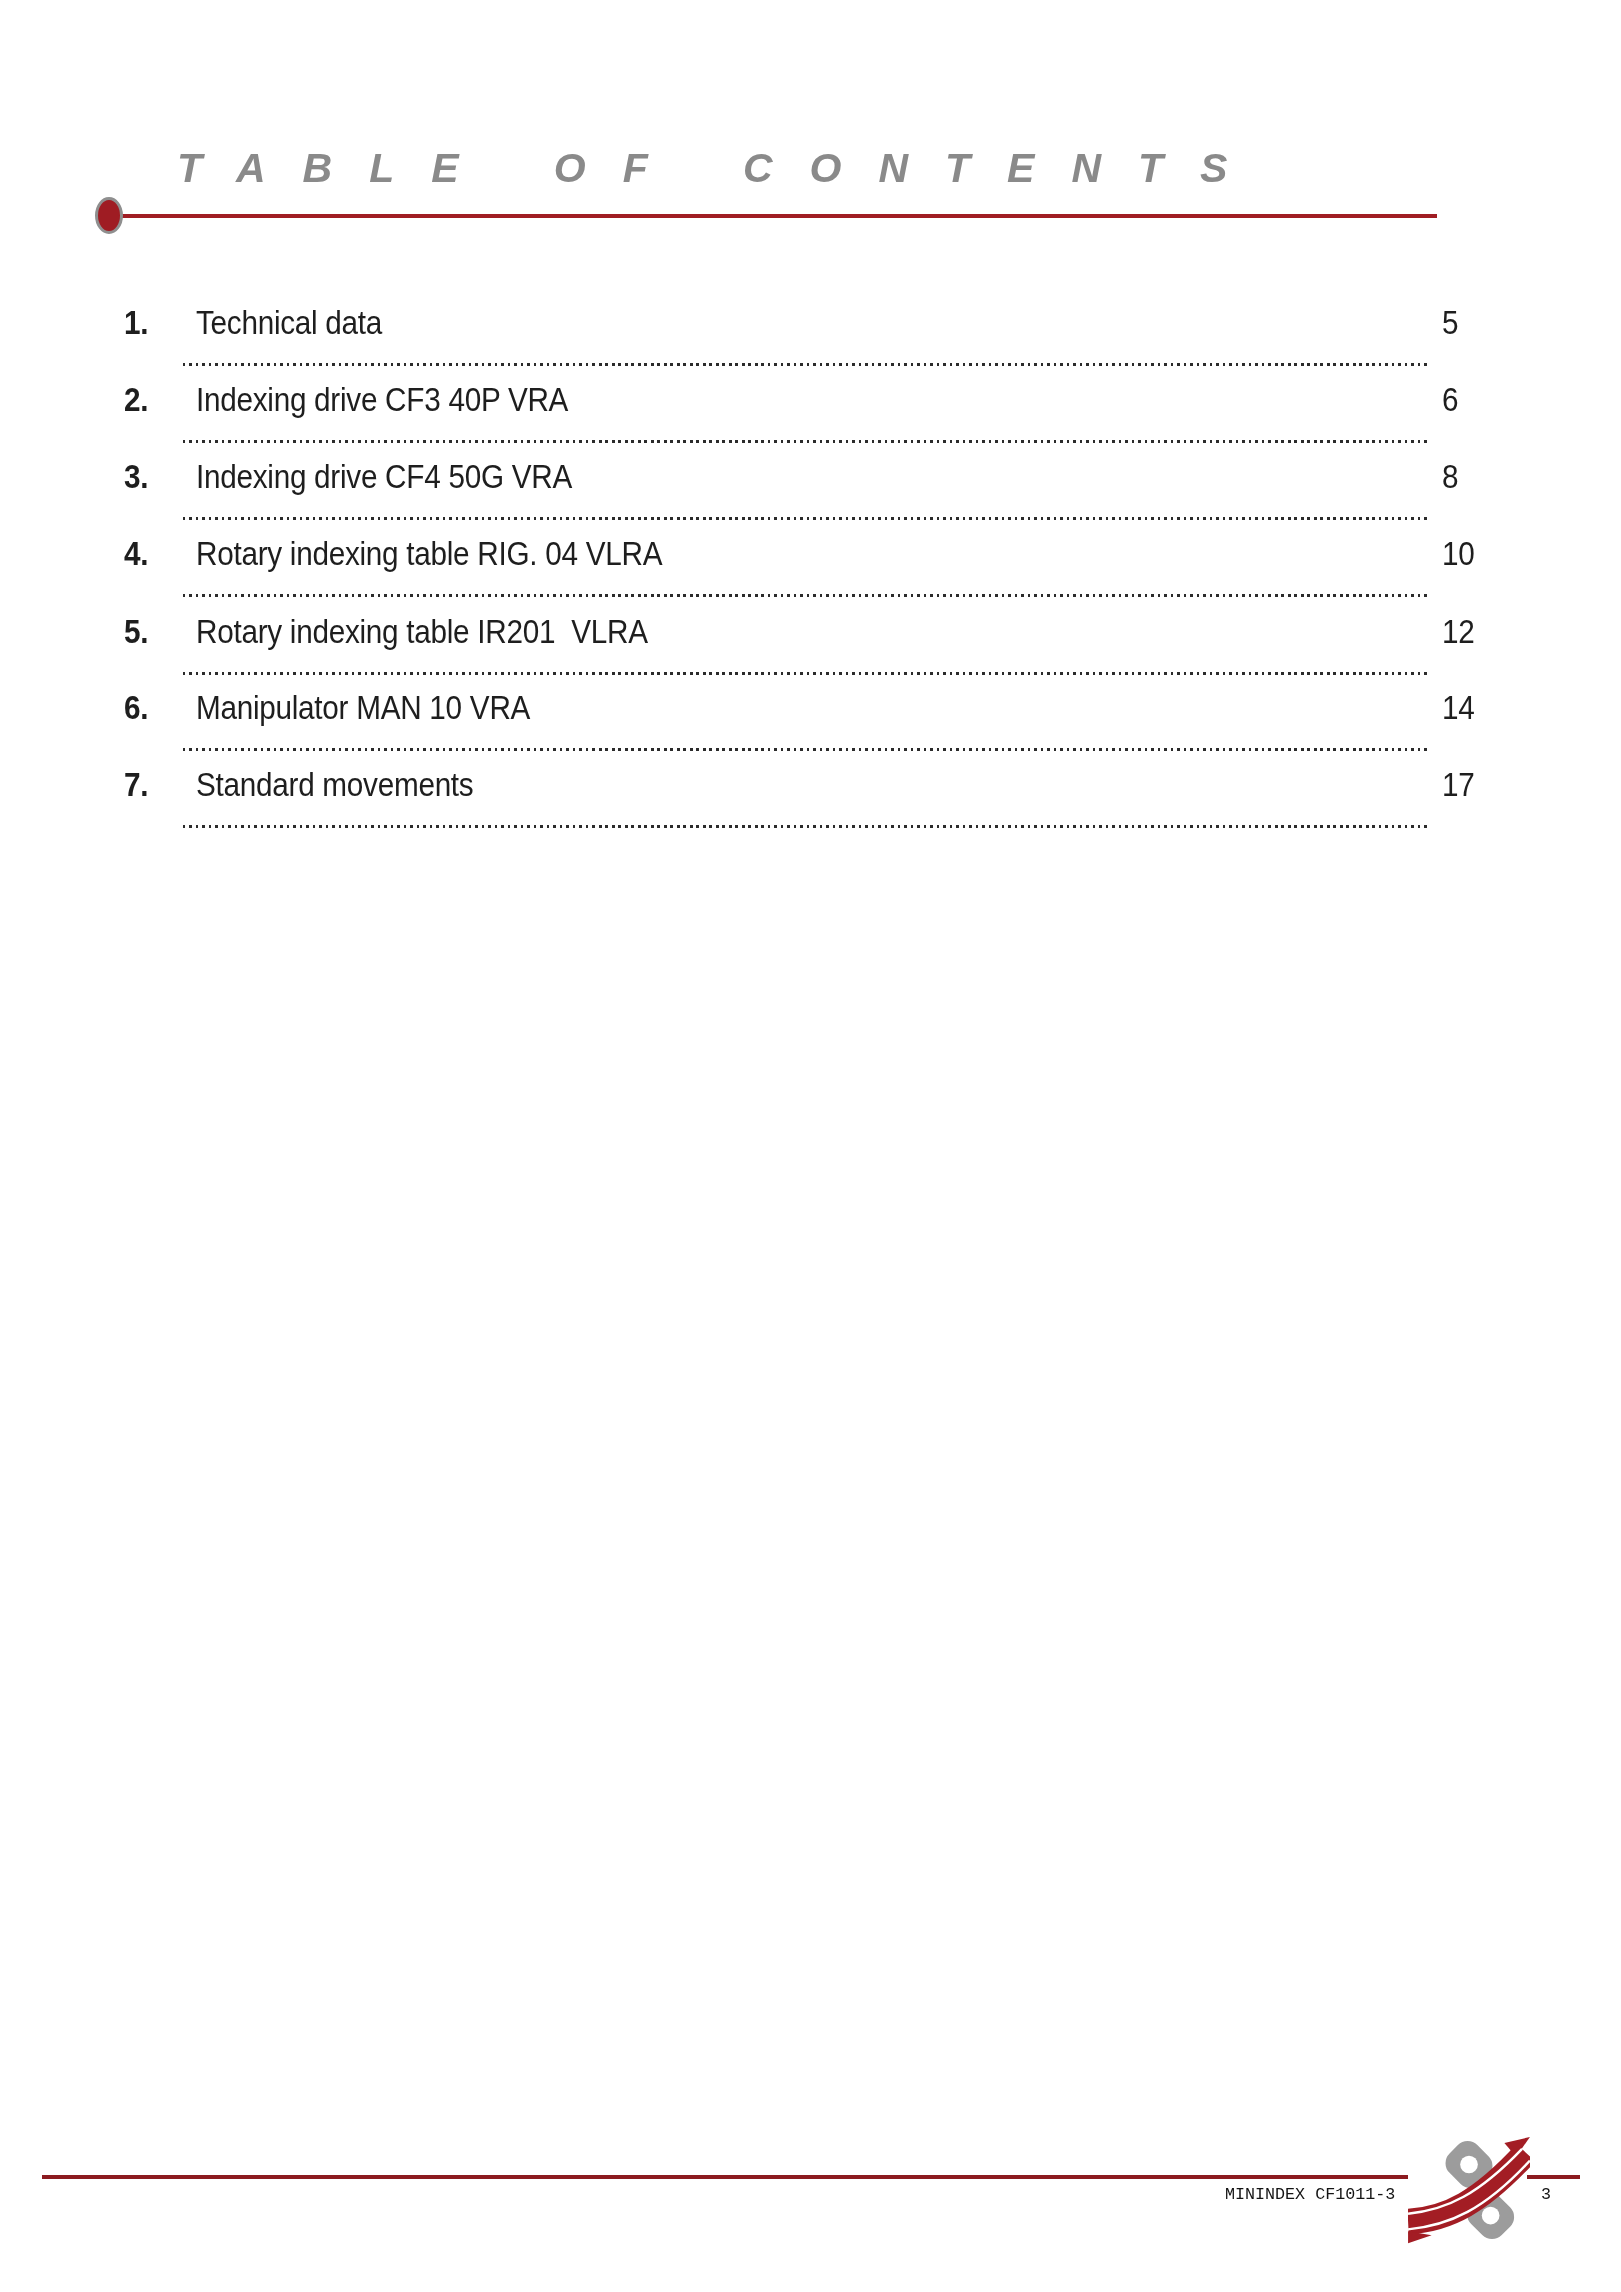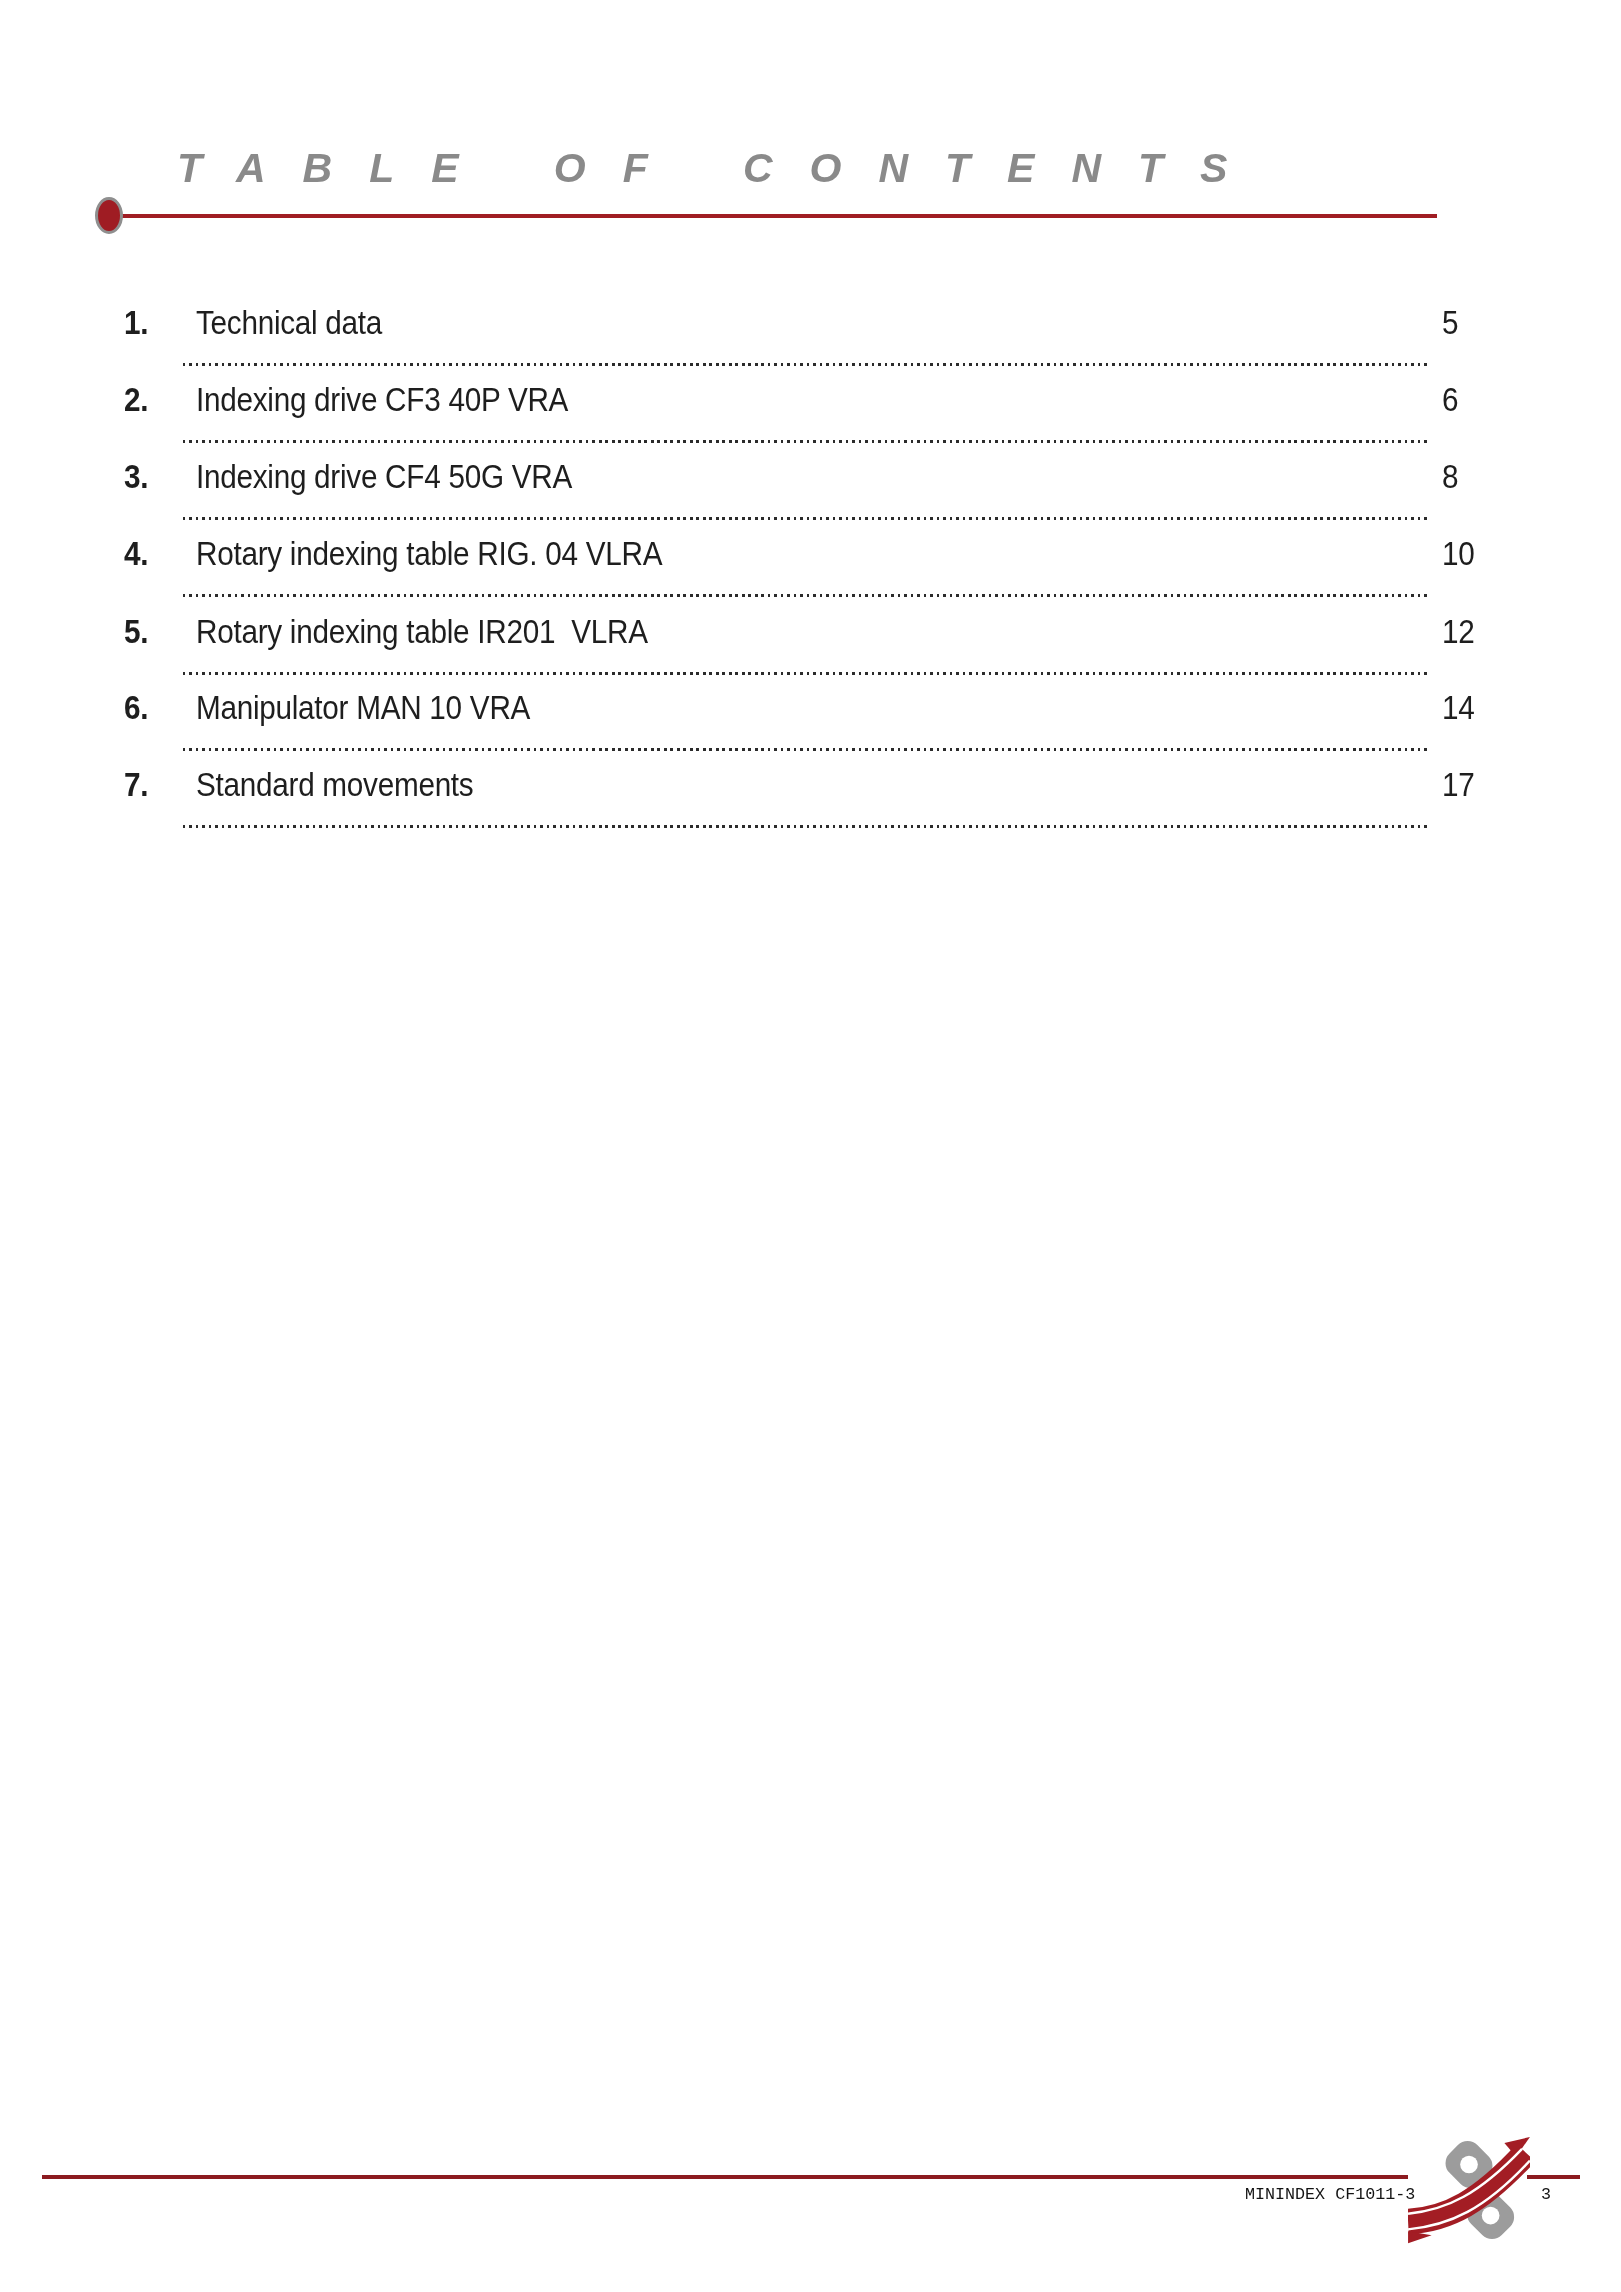--- a/index.html
+++ b/index.html
@@ -54,21 +54,21 @@
   }
   
   .frule{position:absolute;top:2175px;height:3.9px;background:#8c1b20;}
   .frule.a{left:42px;width:1366px;}
   .frule.b{left:1527px;width:53px;}
   .fref,.fpage{
     position:absolute;top:2185px;
     font-family:"Liberation Mono",monospace;
     font-size:16.7px;line-height:1.2;color:#141414;white-space:pre;
   }
-  .fref{left:1225px;margin-left:20px;}
+  .fref{left:1225px;}
   .fpage{left:1541px;}
   .logo{position:absolute;left:1408px;top:2137px;width:122px;height:114px;}
 </style>
 </head>
 <body>
 
 <div class="page">
 
   <h1 class="title">TABLE OF CONTENTS</h1>
 

